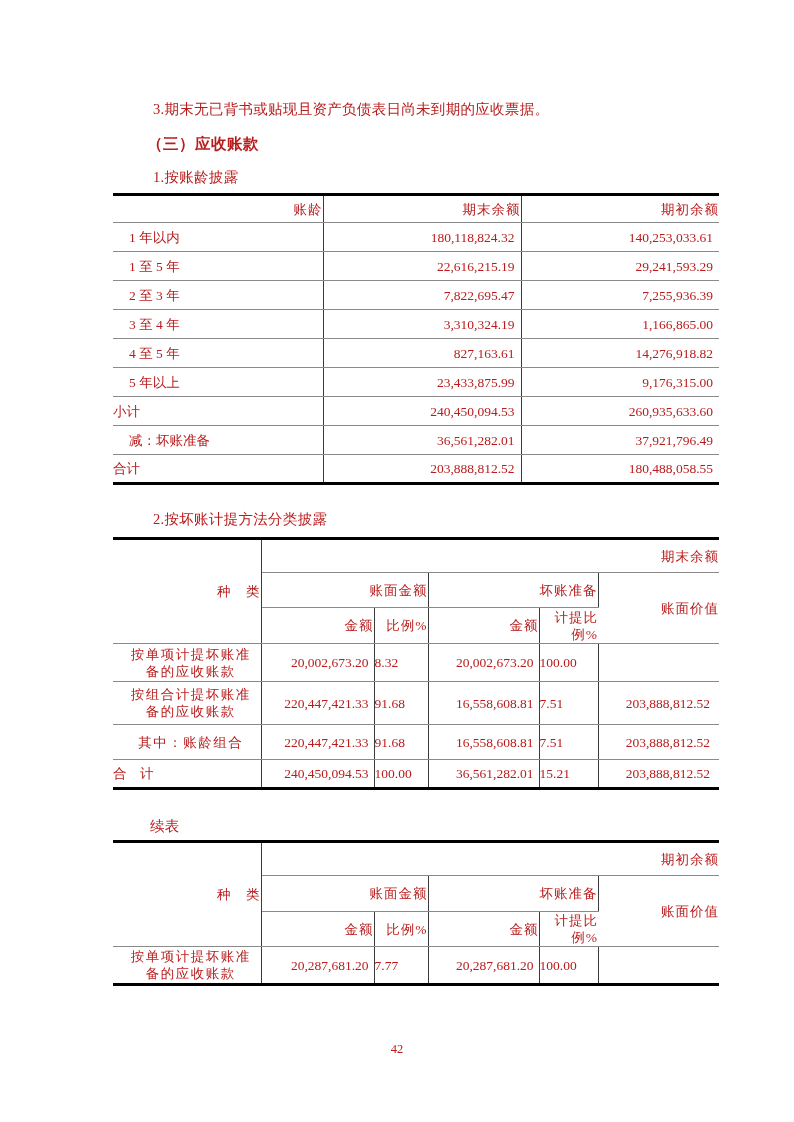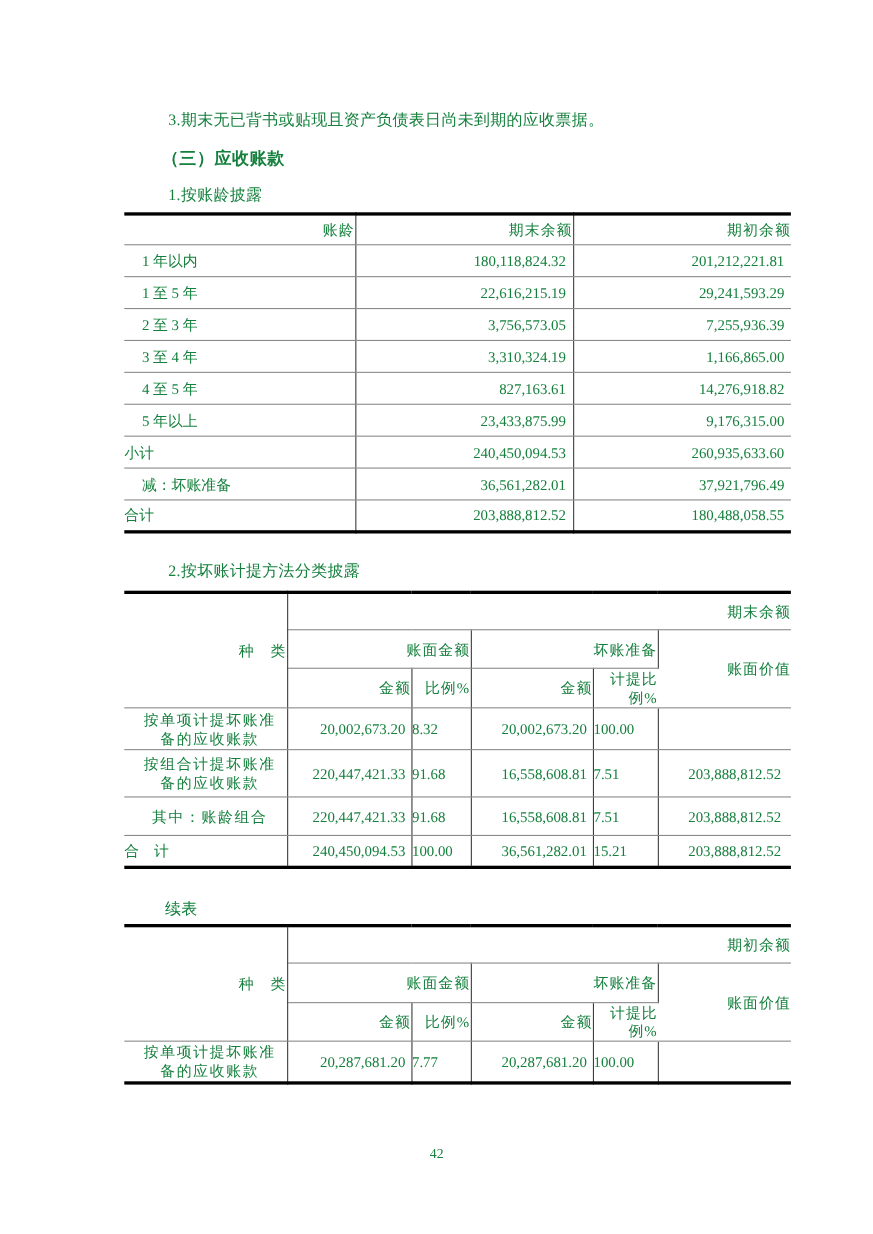--- a/index.html
+++ b/index.html
@@ -1,21 +1,21 @@
 <!DOCTYPE html>
 <html><head>
 <meta charset="utf-8">
 <style>
   * { margin:0; padding:0; box-sizing:border-box; }
   html,body { background:#ffffff; }
   .page {
     position:relative;
     width:794px; height:1122px;
     background:#ffffff;
-    color:#15803d;
+    color:#b91c1c;
     font-family:"Liberation Serif","DejaVu Serif",serif;
     overflow:hidden;
   }
   .note {
     position:absolute; left:153px; top:100px;
     font-size:14.5px; letter-spacing:0.3px; font-weight:normal;
   }
   .sec {
     position:absolute; left:147px; top:134px;
     font-size:15.5px; font-weight:bold; letter-spacing:0.5px;
@@ -88,30 +88,30 @@
       </colgroup>
     <tbody>
       <tr class="hd">
         <td class="hdr">账龄</td>
         <td class="hdr">期末余额</td>
         <td class="hdr">期初余额</td>
       </tr>
       <tr class="dr">
         <td class="lab">1 年以内</td>
         <td class="num">180,118,824.32</td>
-        <td class="num">201,212,221.81</td>
+        <td class="num">140,253,033.61</td>
       </tr>
       <tr class="dr">
         <td class="lab">1 至 5 年</td>
         <td class="num">22,616,215.19</td>
         <td class="num">29,241,593.29</td>
       </tr>
       <tr class="dr">
         <td class="lab">2 至 3 年</td>
-        <td class="num">3,756,573.05</td>
+        <td class="num">7,822,695.47</td>
         <td class="num">7,255,936.39</td>
       </tr>
       <tr class="dr">
         <td class="lab">3 至 4 年</td>
         <td class="num">3,310,324.19</td>
         <td class="num">1,166,865.00</td>
       </tr>
       <tr class="dr">
         <td class="lab">4 至 5 年</td>
         <td class="num">827,163.61</td>

